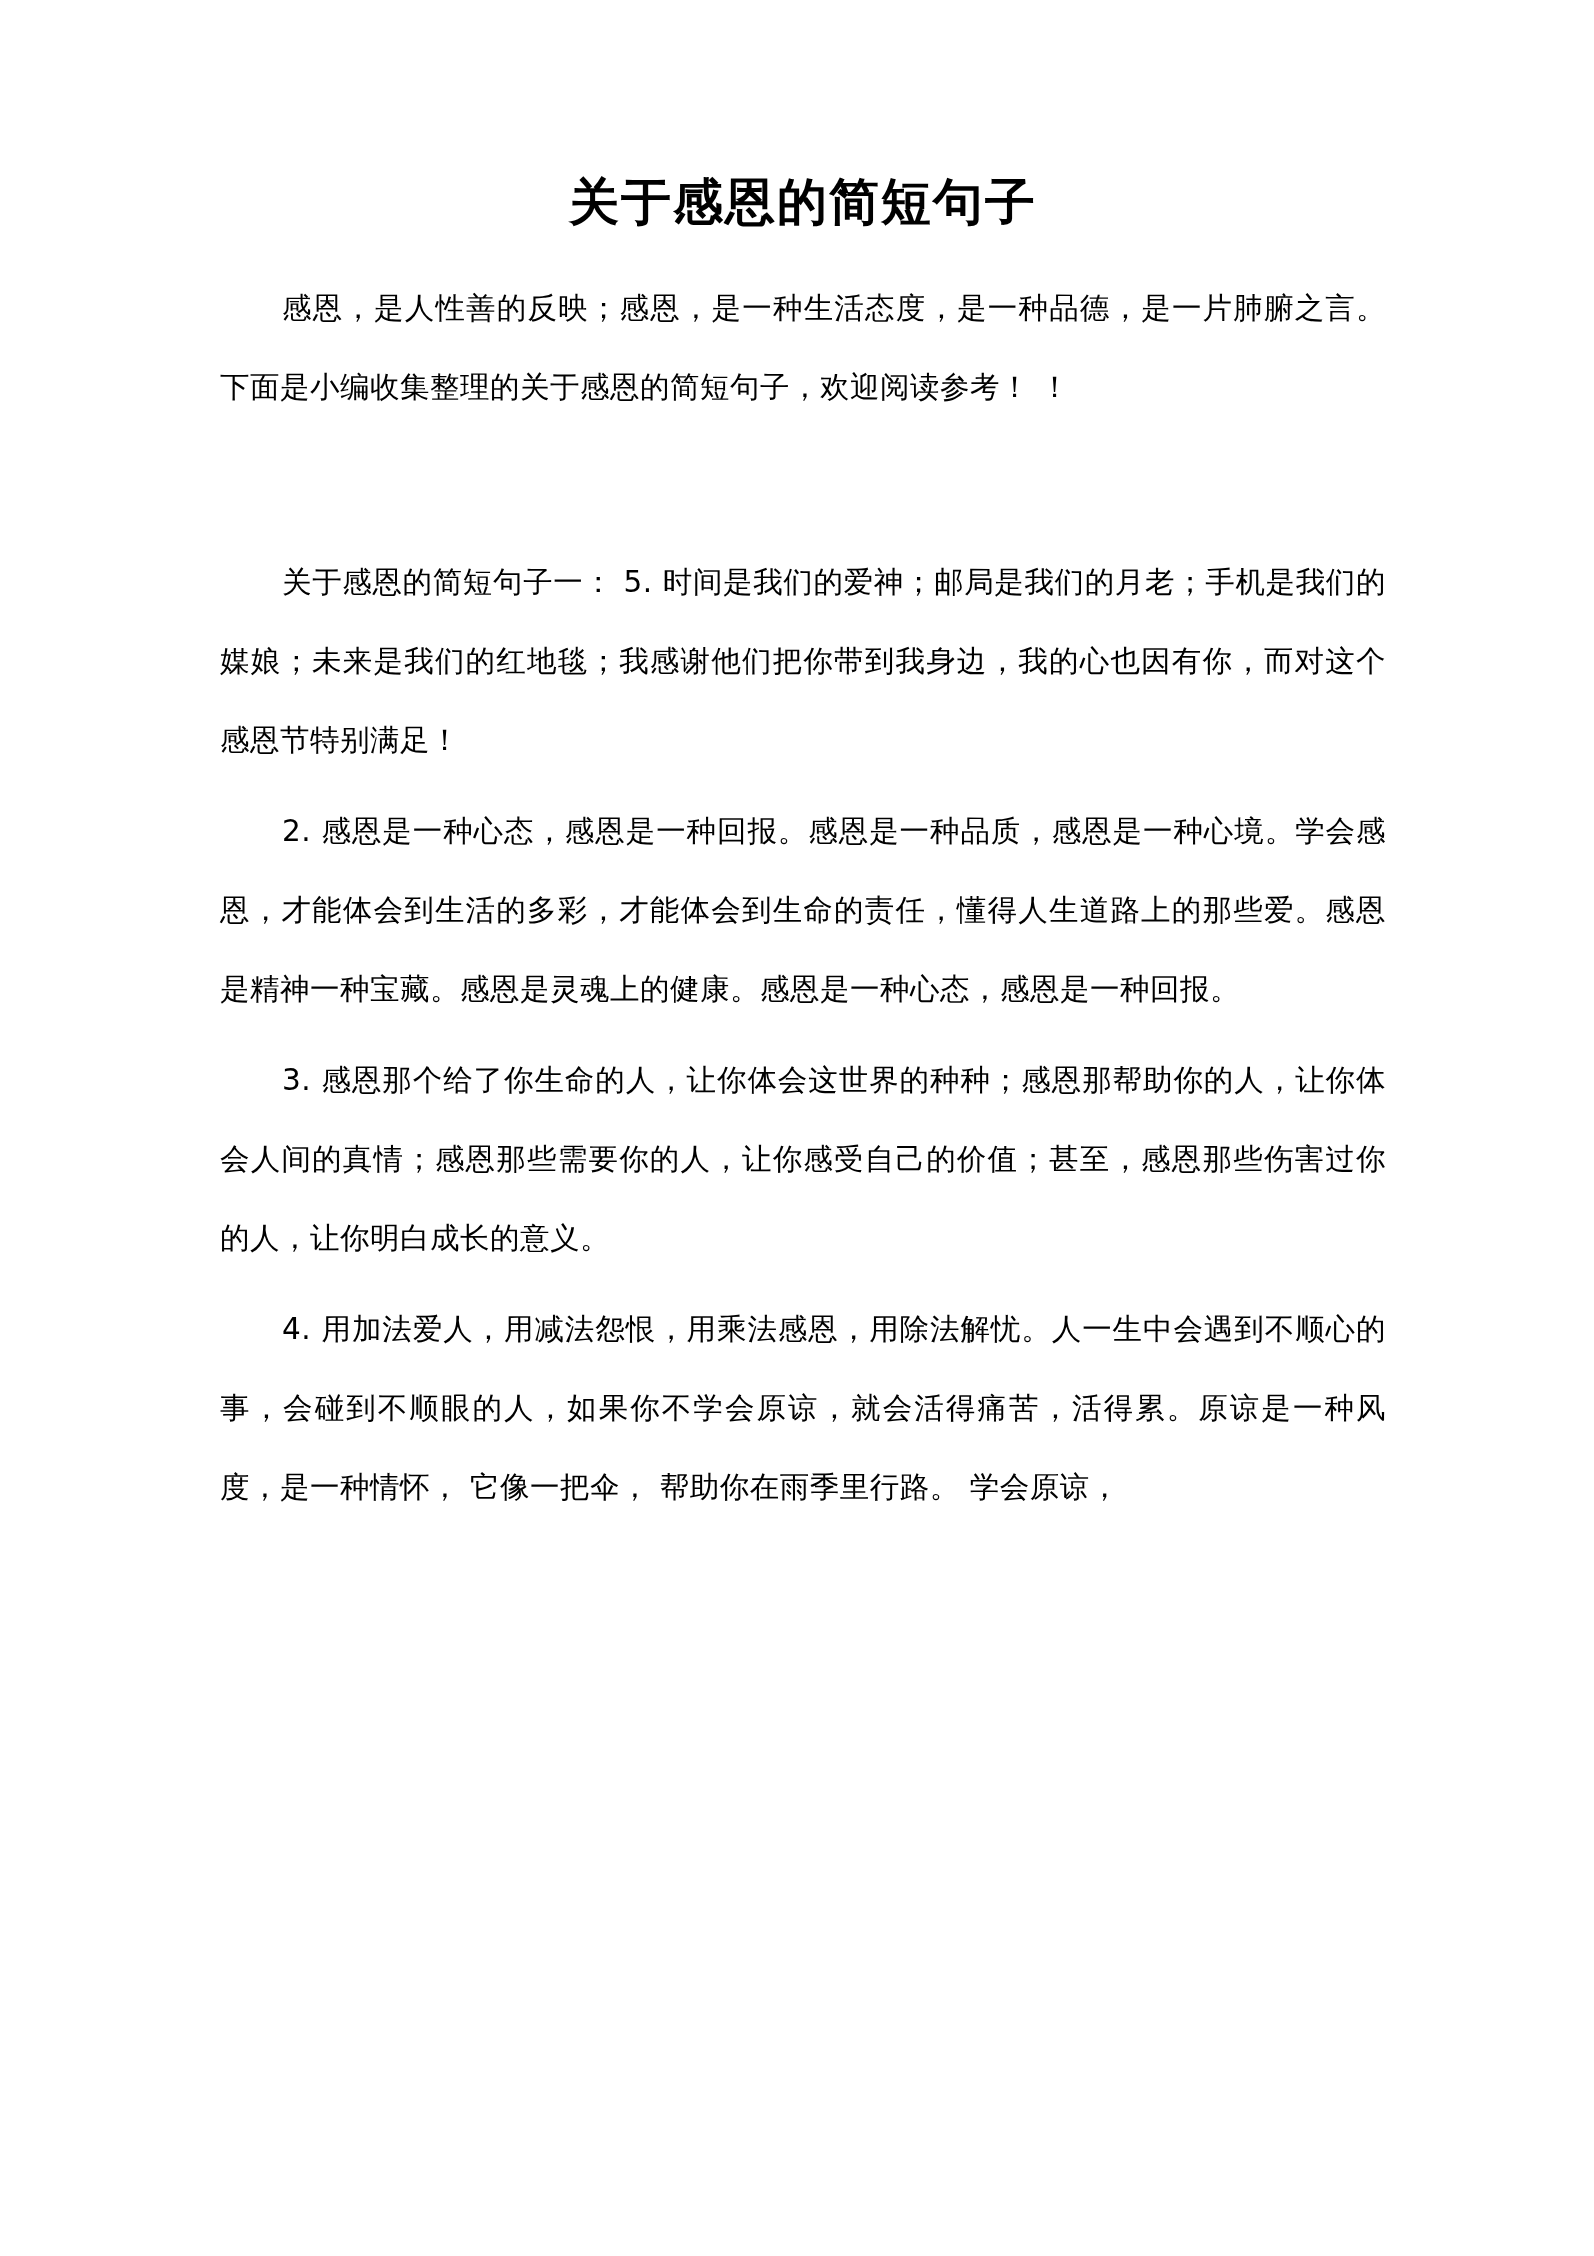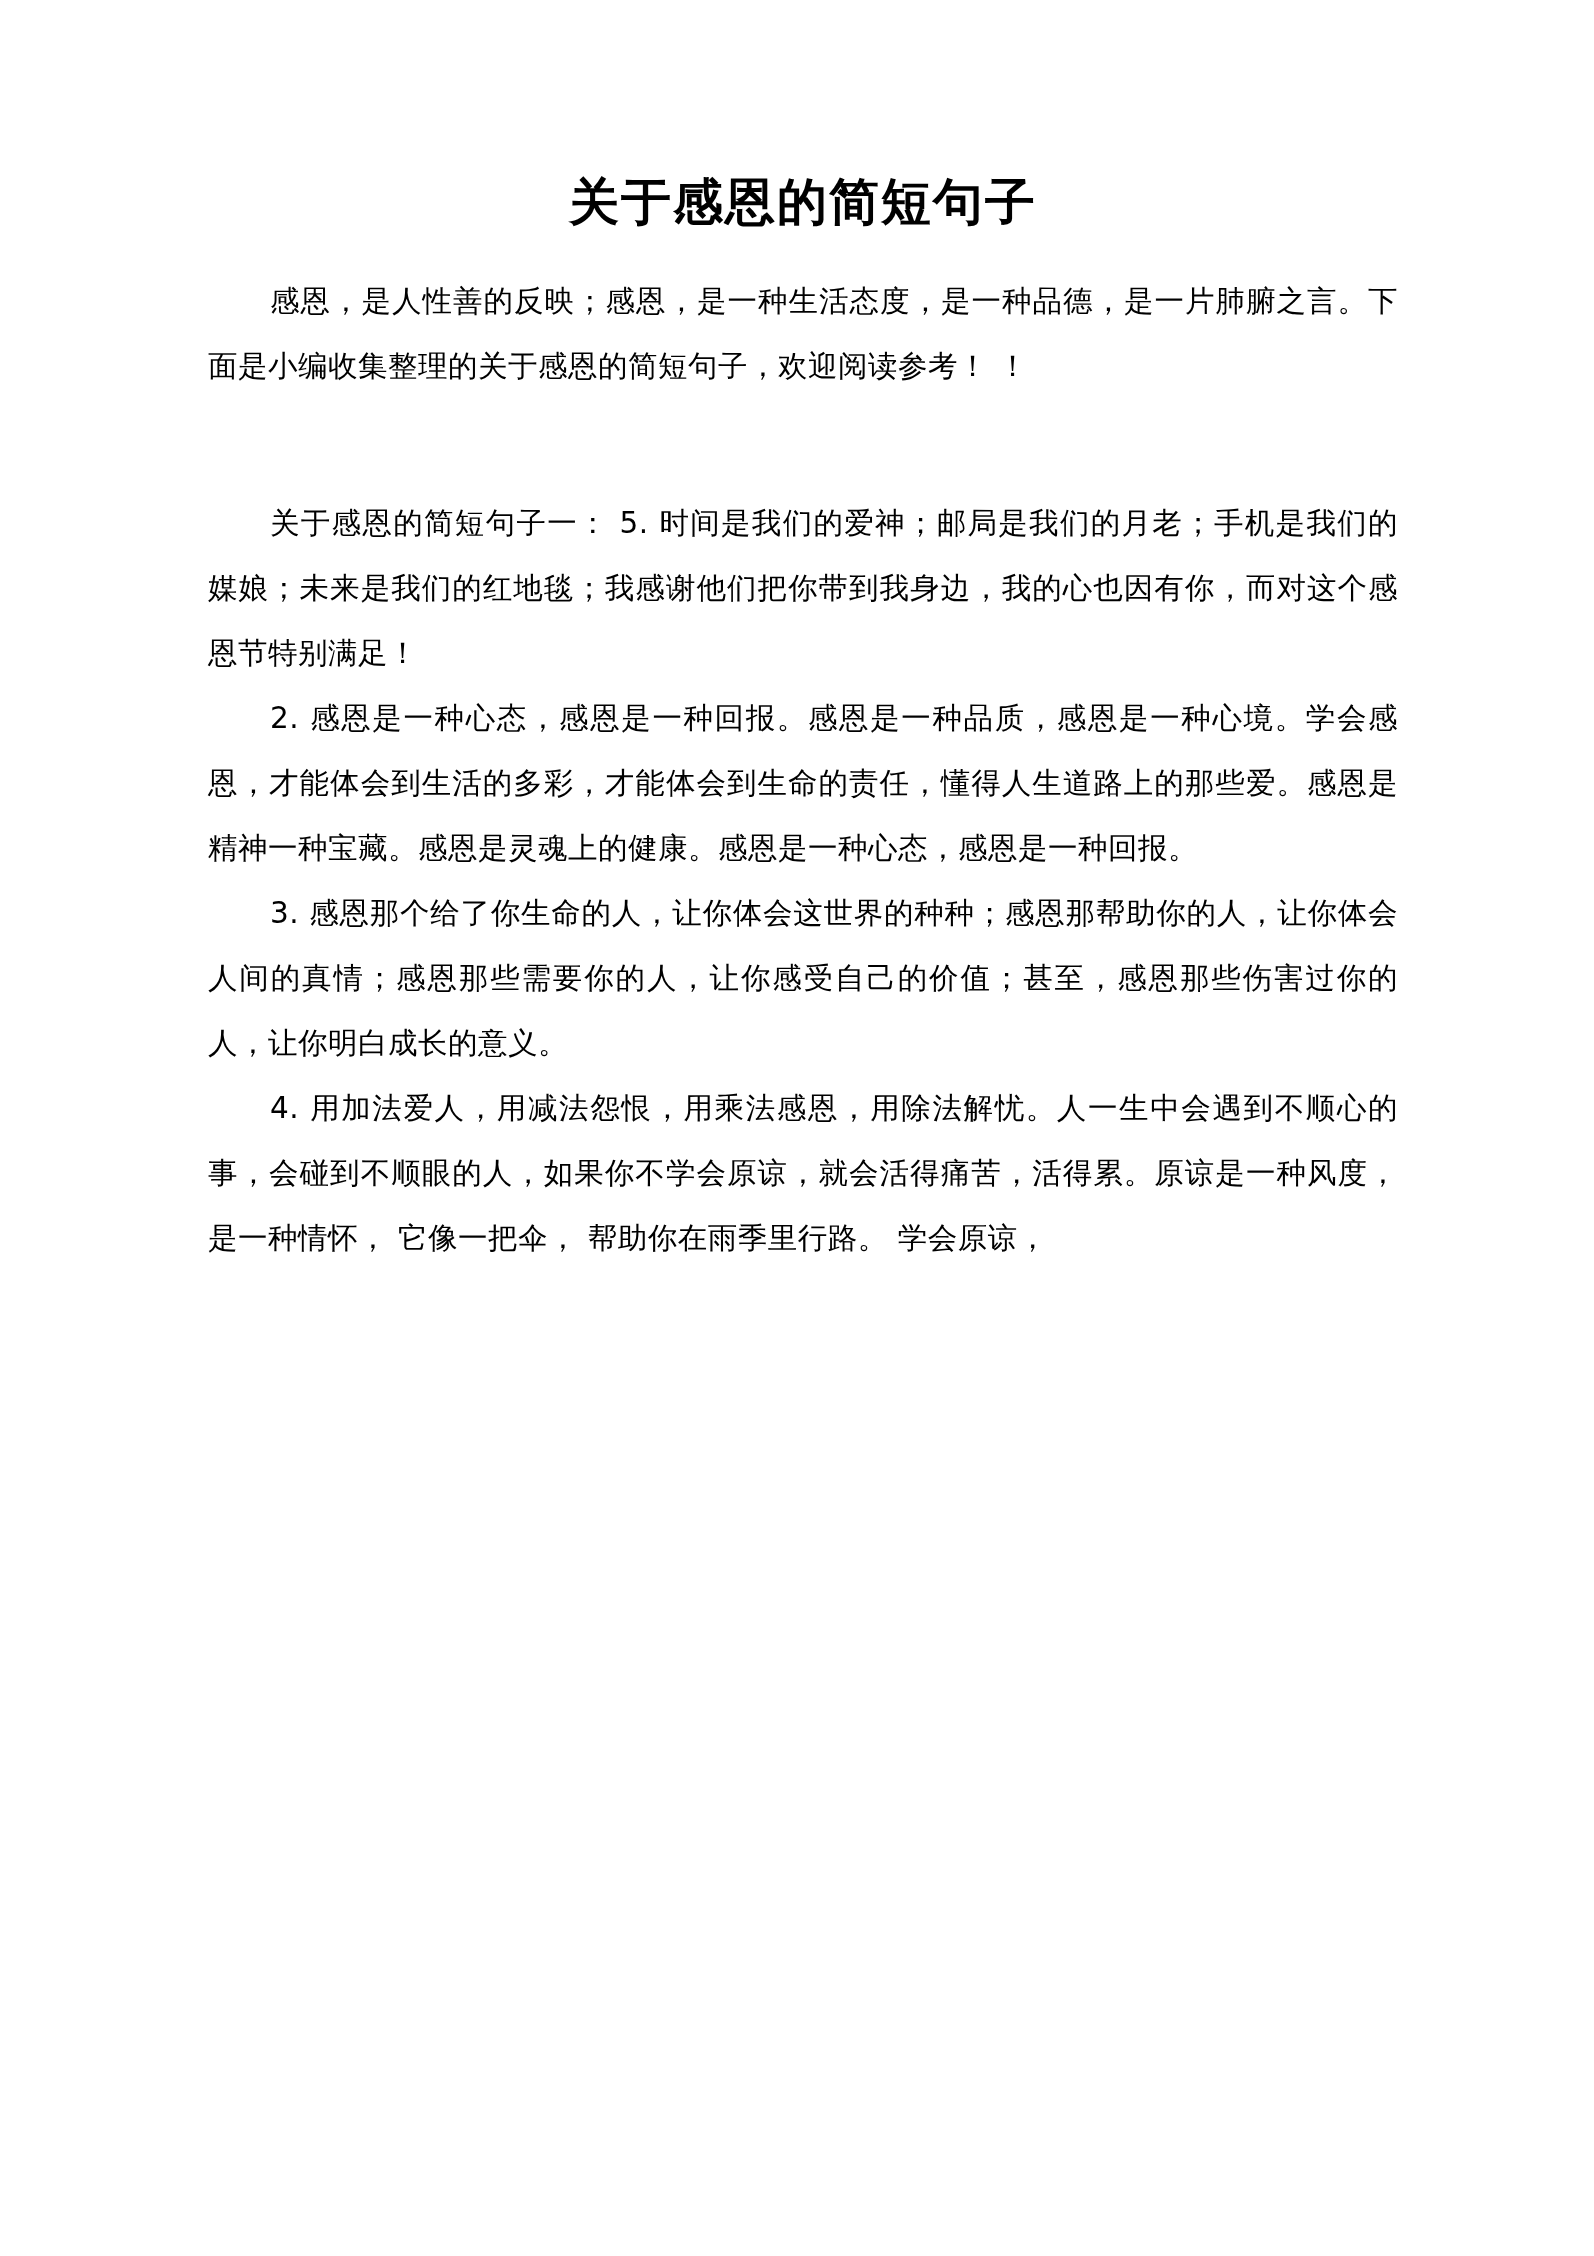--- a/index.html
+++ b/index.html
@@ -32,24 +32,24 @@
   .doc-title {
     font-size: 50px;
     font-weight: bold;
     text-align: center;
     letter-spacing: 2px;
     line-height: 1.3;
     margin: 0 0 34px 0;
   }
   .para {
     font-size: 29.5px;
-    line-height: 65px;
+    line-height: 79px;
     text-align: justify;
     text-justify: inter-ideograph;
-    margin: 0;
+    margin: 12px;
     text-indent: 62px;
     letter-spacing: 0.5px;
     word-break: break-all;
   }
   .spacer-lg {
     height: 92px;
   }
 </style>
 </head>
 <body>

